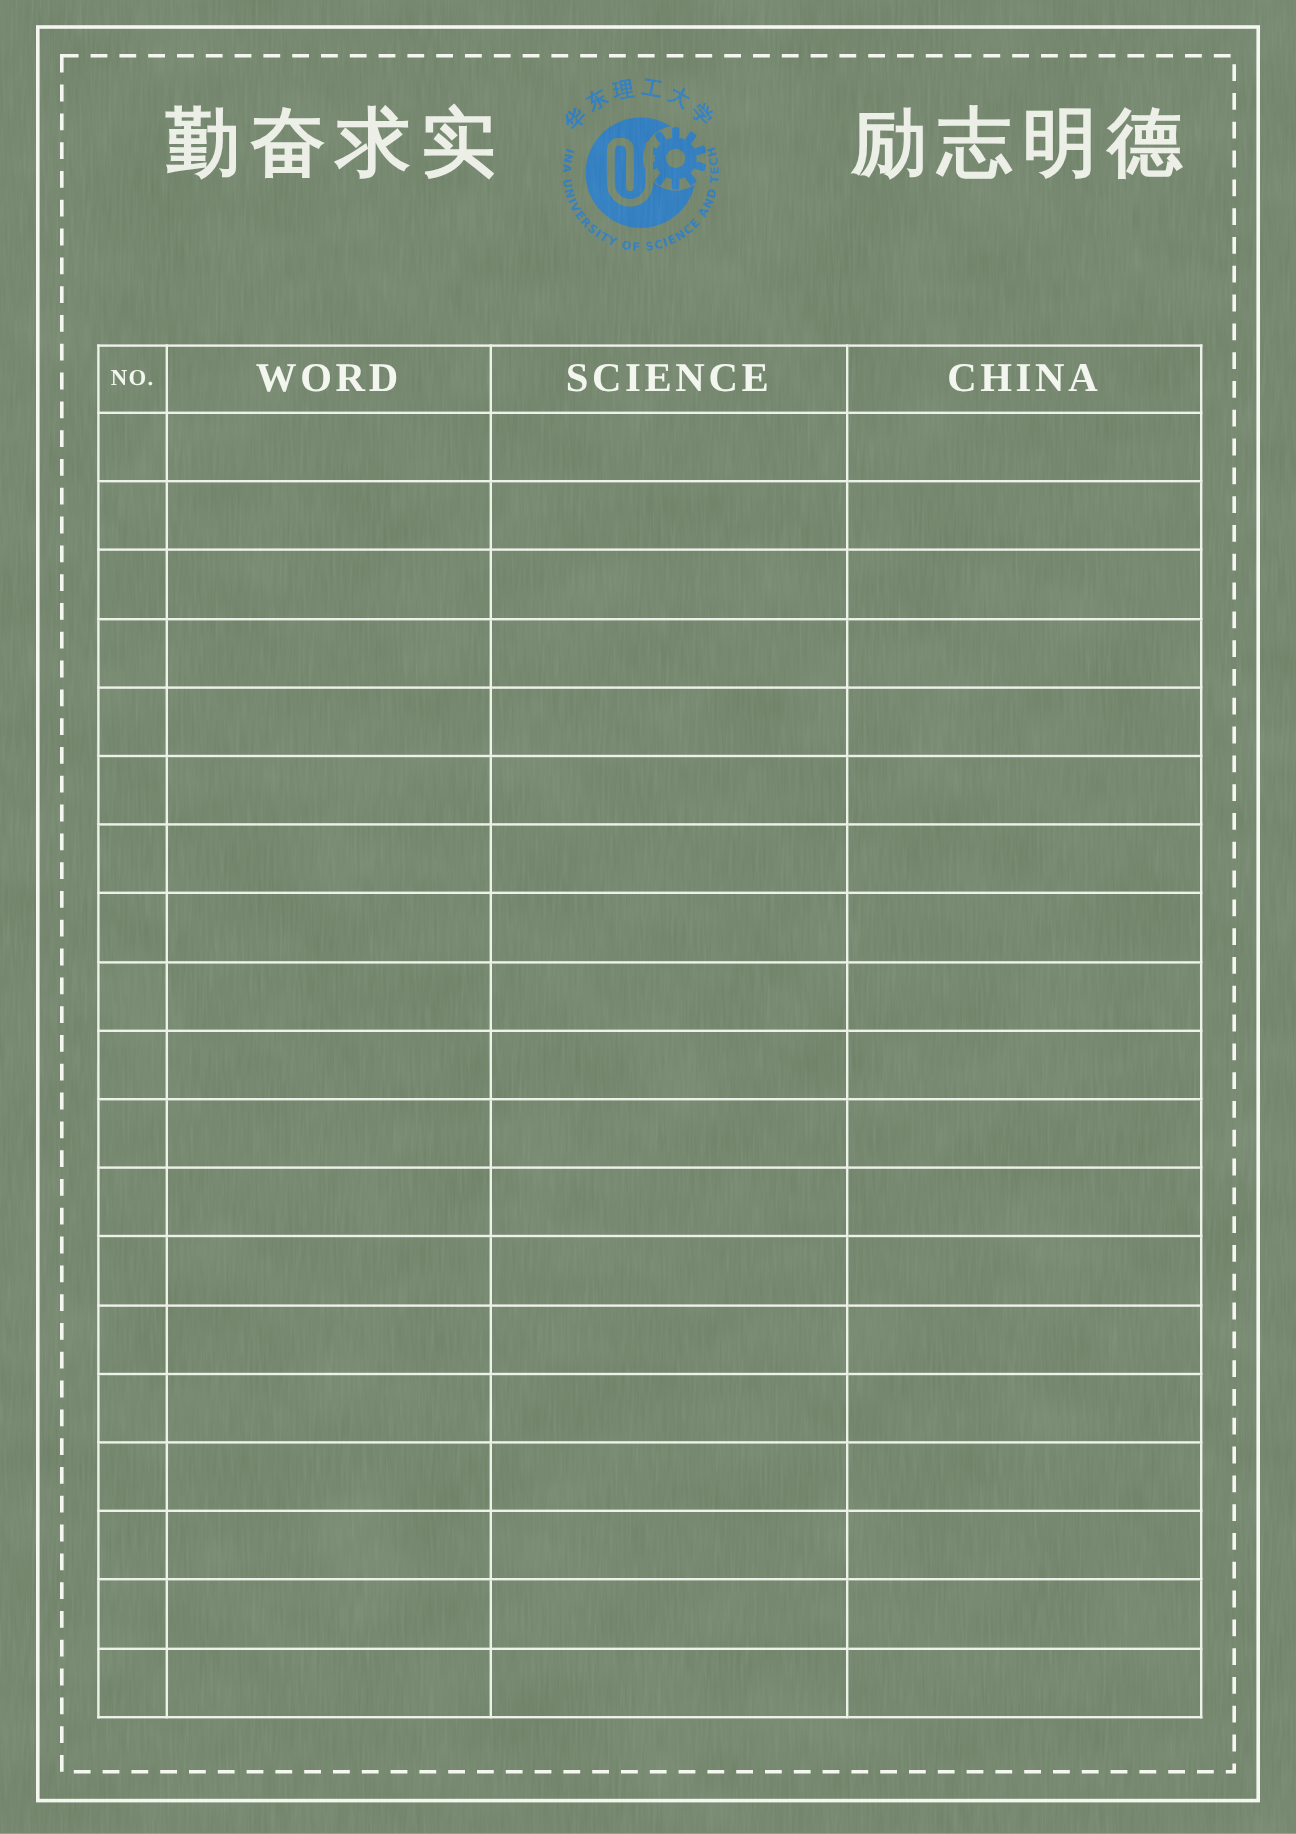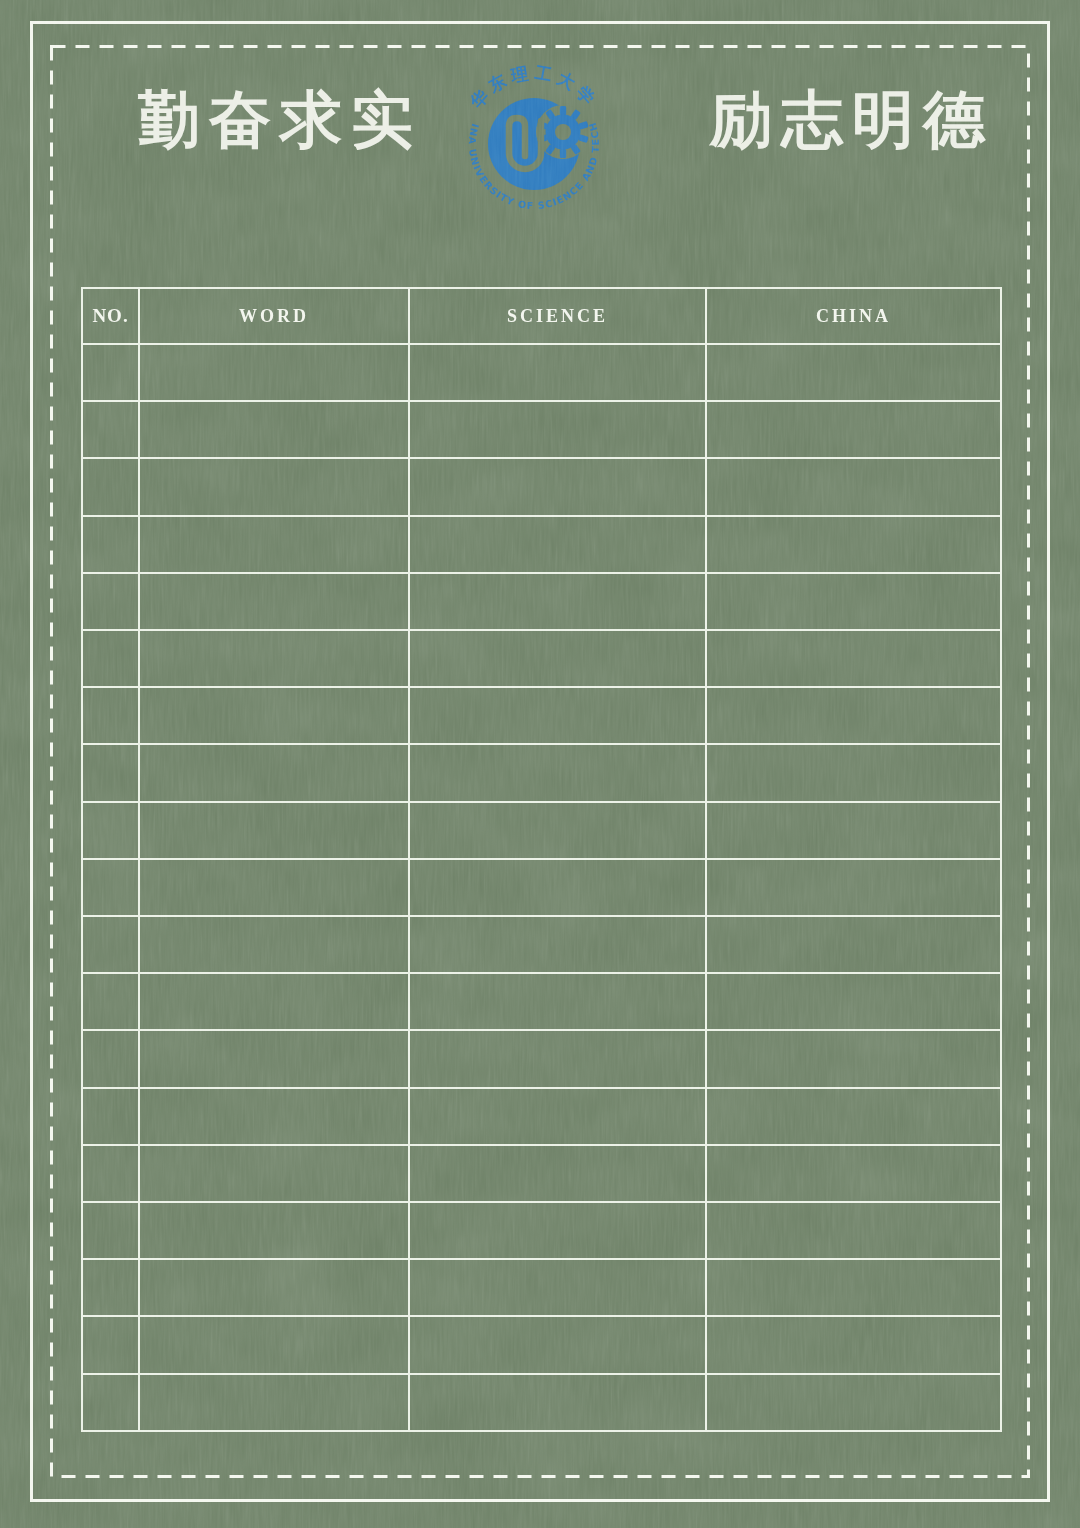--- a/index.html
+++ b/index.html
@@ -102,21 +102,21 @@
   .vocab-table th {
     font-family: "Liberation Serif", serif;
     font-weight: bold;
     color: var(--header_text_color, #f2f5ed);
     text-align: center;
     vertical-align: middle;
   }
   th.hdr-no      { font-size: 19px; letter-spacing: 1px; }
   th.hdr-word,
   th.hdr-meaning,
-  th.hdr-review  { font-size: 18px; letter-spacing: 3px; }
+  th.hdr-review  { font-size: 34px; letter-spacing: 3px; }
 
   td {
     font-family: "Liberation Sans", sans-serif;
     font-size: 18px;
     color: #f2f5ed;
     text-align: center;
   }
 
   col.c-no      { width: 57px;  }
   col.c-word    { width: 270px; }

